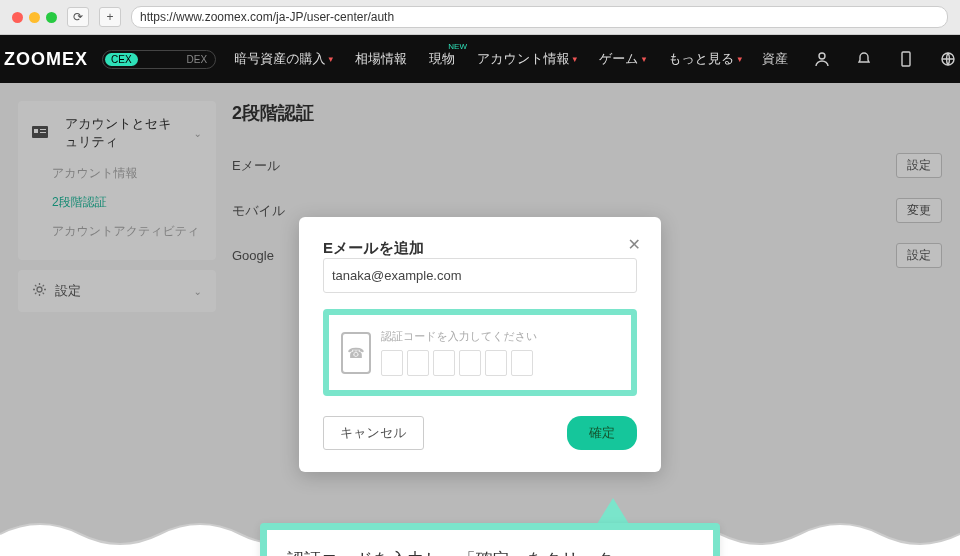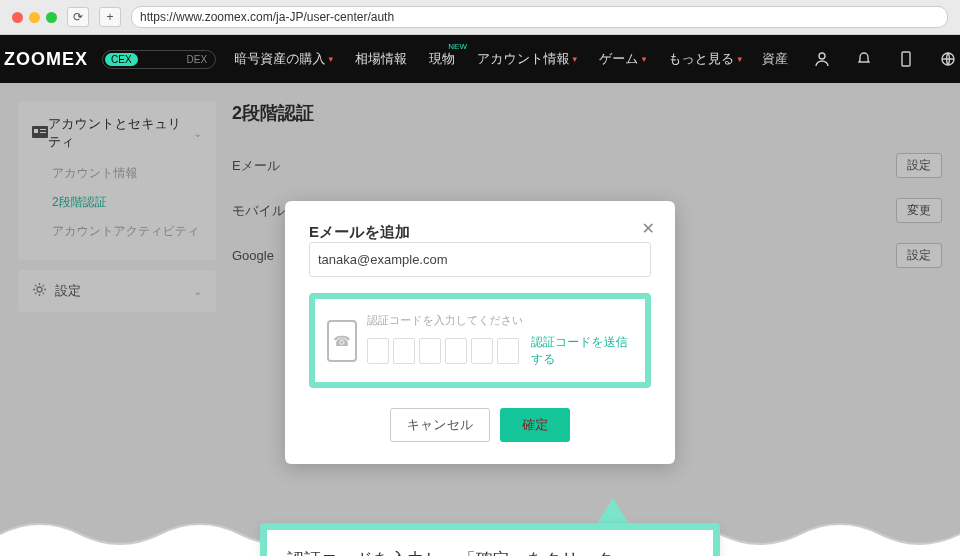--- a/index.html
+++ b/index.html
@@ -26,52 +26,52 @@
     .nav-item { color:#ddd; display:flex; align-items:center; gap:3px; position:relative; }
     .caret { color:#e55; font-size:9px; }
     .new-badge { color:#2ee0b8; font-size:8px; position:absolute; top:-8px; right:-12px; }
     .nav-right { margin-left:auto; display:flex; align-items:center; gap:26px; color:#ccc; }
     .nav-icon { width:16px; height:16px; display:flex; align-items:center; justify-content:center; }
 
     
     .page { background:#f7f7f7; display:flex; padding: 18px 18px 0; gap:16px; position:relative; height: calc(556px - 80px); }
     .sidebar { width: 198px; }
     .sidecard { background:#fff; border-radius:4px; padding: 14px 0; margin-bottom:10px; font-size:13px; }
-    .side-head { display:flex; align-items:center; gap:0; padding:0 14px 8px; color:#333; font-weight:500; }
+    .side-head { display:flex; align-items:center; gap:17px; padding:0 14px 8px; color:#333; font-weight:500; }
     .side-head .cv { margin-left:auto; color:#aaa; font-size:10px; }
     .side-sub { padding:6px 14px 6px 34px; color:#aaa; font-size:12px; }
     .side-sub.active { color:#1db89a; }
     .side-single { display:flex; align-items:center; gap:8px; padding:12px 14px; color:#555; font-size:13px; background:#fff; border-radius:4px; margin-bottom:10px; }
 
     .main { flex:1; }
     .main h2 { font-size:18px; color:#333; margin-bottom:18px; }
     .auth-row { display:flex; align-items:center; padding:10px 0; color:#555; font-size:13px; }
     .auth-row .lbl { width:60px; }
     .auth-btn { margin-left:auto; font-size:12px; padding:3px 10px; border:1px solid #ccc; border-radius:3px; color:#555; background:#fff; }
 
     
     .overlay { position:absolute; inset:0; background:rgba(0,0,0,0.25); }
-    .modal { position:absolute; left:50%; top:118px; transform:translateX(-50%); width:390px; background:#fff; border-radius:6px; padding: 22px 24px; box-shadow: 0 4px 20px rgba(0,0,0,0.2); }
+    .modal { position:absolute; left:50%; top:134px; transform:translateX(-50%); width:362px; background:#fff; border-radius:6px; padding: 22px 24px; box-shadow: 0 4px 20px rgba(0,0,0,0.2); }
     .modal-title { font-size:15px; font-weight:600; color:#333; }
     .modal-close { position:absolute; top:18px; right:20px; color:#888; font-size:16px; cursor:pointer; }
     .field-label { font-size:12px; color:#666; margin:18px 0 6px; }
     .req { color:#e55; margin-right:3px; }
     .email-input { width:100%; padding:9px 8px; border:1px solid #ddd; border-radius:3px; font-size:13px; color:#444; }
 
     .code-block { margin-top:16px; border:6px solid #7ae5cb; border-radius:4px; padding:14px 12px; display:flex; align-items:center; gap:10px; }
     .phone-ic { width:30px; height:42px; border:2px solid #bbb; border-radius:4px; display:flex; align-items:center; justify-content:center; color:#bbb; font-size:14px; flex-shrink:0; }
     .code-area { flex:1; }
     .code-hint { font-size:11px; color:#aaa; margin-bottom:6px; }
     .code-cells { display:flex; gap:4px; align-items:center; }
     .cell { width:22px; height:26px; border:1px solid #ddd; border-radius:2px; }
     .send-link { margin-left:8px; color:#1db89a; font-size:12px; }
 
-    .modal-actions { display:flex; justify-content:center; gap:10px; margin-top:20px; }
+    .modal-actions { display:flex; justify-content:space-between; gap:10px; margin-top:20px; }
     .btn-cancel { padding:7px 16px; border:1px solid #ccc; background:#fff; border-radius:3px; font-size:13px; color:#555; }
-    .btn-confirm { padding:7px 22px; border:none; background:#15c69b; color:#7f1d1d; border-radius:3px; font-size:13px; font-weight:500; }
+    .btn-confirm { padding:7px 22px; border:none; background:#15c69b; color:#14532d; border-radius:14px; font-size:13px; font-weight:500; }
 
     
     .callout-tail { position:absolute; left:597px; top:415px; width:0; height:0; border-left:16px solid transparent; border-right:16px solid transparent; border-bottom:26px solid #7ae5cb; }
     .callout { position:absolute; left:260px; top:440px; width:460px; background:#fff; border:7px solid #7ae5cb; border-radius:4px; padding:18px 20px; font-size:17px; color:#333; box-shadow:0 2px 8px rgba(0,0,0,0.1); z-index:5; }
 
     .wave { position:absolute; bottom:0; left:0; right:0; height:50px; }
     .wave svg { width:100%; height:100%; }
   </style>
 </head>
 <body>
@@ -199,21 +199,20 @@
       <div class="phone-ic">☎</div>
       <div class="code-area">
         <div class="code-hint">認証コードを入力してください</div>
         <div class="code-cells">
           <input class="cell" style="">
           <input class="cell" style="">
           <input class="cell" style="">
           <input class="cell" style="">
           <input class="cell" style="">
           <input class="cell" style="">
-          <span class="send-link">認証コードを送信する</span>
         </div>
       </div>
     </div>
     <div class="modal-actions">
       <button class="btn-cancel">キャンセル</button>
       <button class="btn-confirm">確定</button>
     </div>
   </div>
 
   <div class="callout-tail"></div>

